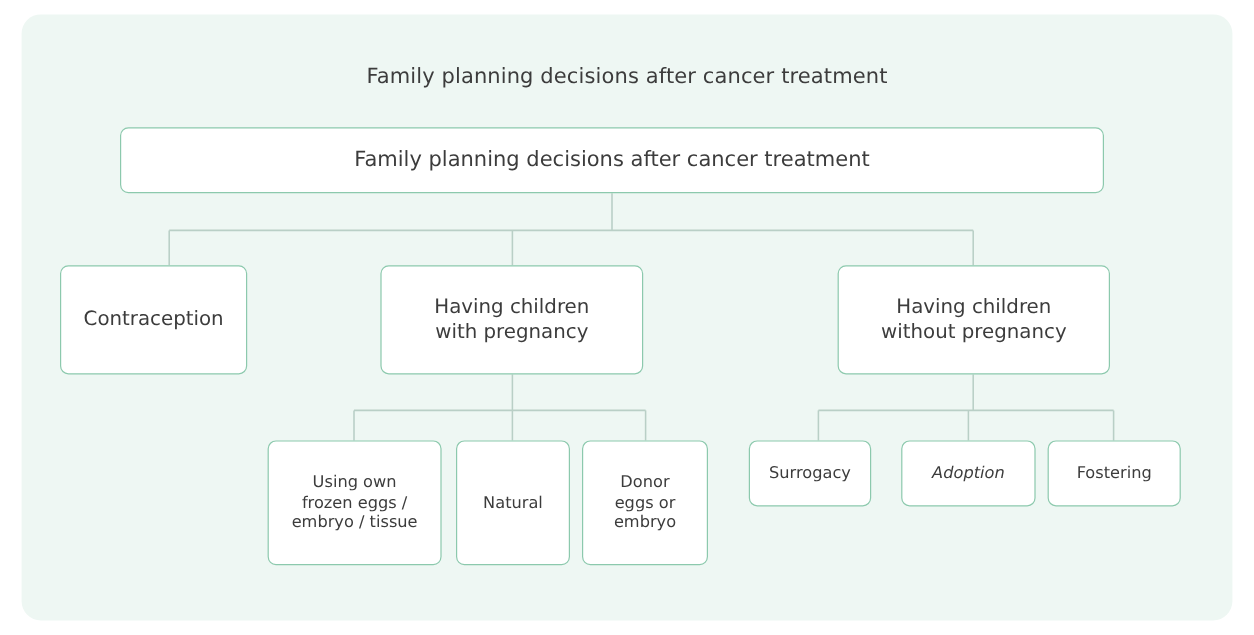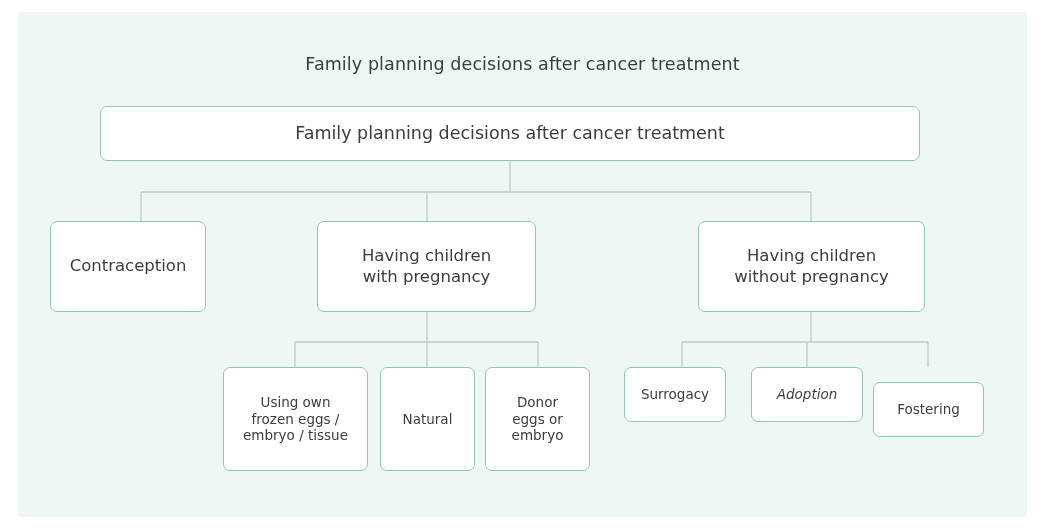--- a/index.html
+++ b/index.html
@@ -13,21 +13,21 @@
     font-family: "DejaVu Sans", sans-serif;
     overflow: hidden;
   }
   #canvas {
     position: absolute;
     left: 18px;
     top: 12px;
     width: 1009px;
     height: 505px;
     background: #eef7f3;
-    border-radius: 4px;
+    border-radius: 16px;
   }
   #diagram {
     position: absolute;
     left: 0;
     top: 0;
     width: 1009px;
     height: 505px;
   }
   .title {
     position: absolute;
@@ -87,21 +87,20 @@
     font-size: 13.5px;
   }
   .n-adoption {
     left: 733px; top: 355px; width: 112px; height: 55px;
     font-size: 13.5px;
     font-style: italic;
   }
   .n-fostering {
     left: 855px; top: 355px; width: 111px; height: 55px;
     font-size: 13.5px;
-    margin-top: 15px;
   }
   .edge {
     stroke: #b9cfc6;
     stroke-width: 1.3px;
     fill: none;
   }
 </style>
 </head>
 <body>
 

